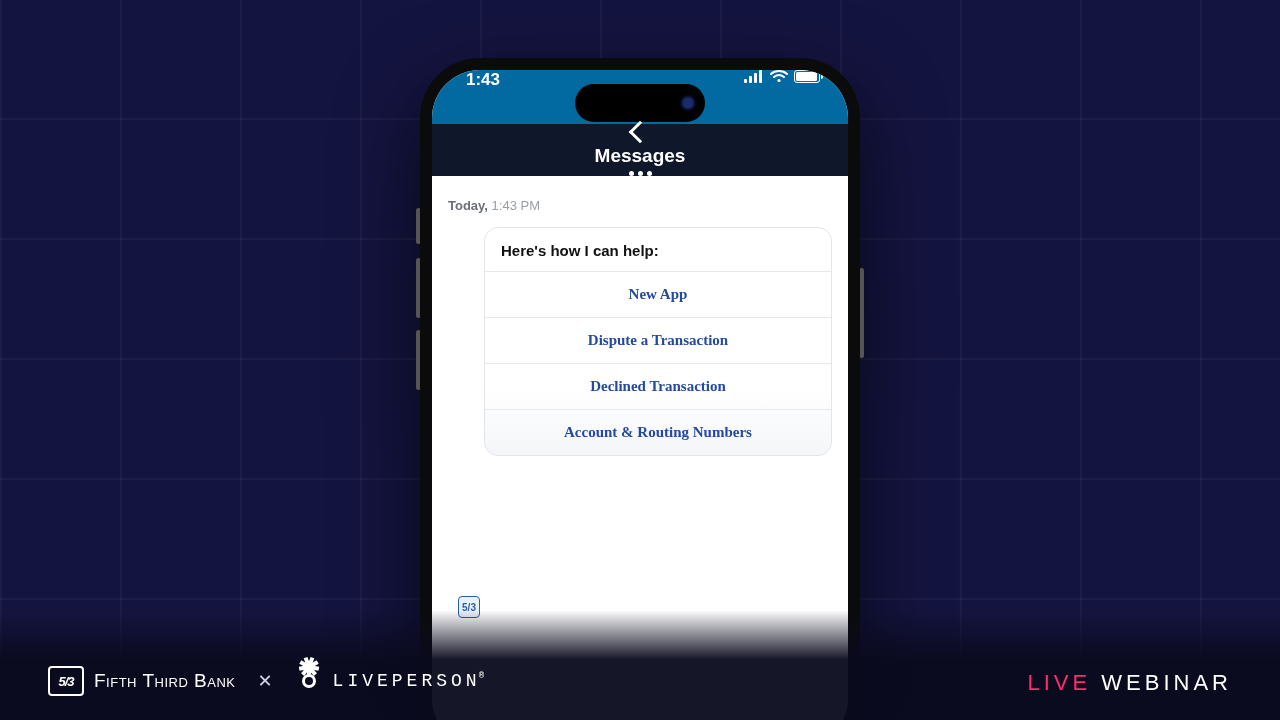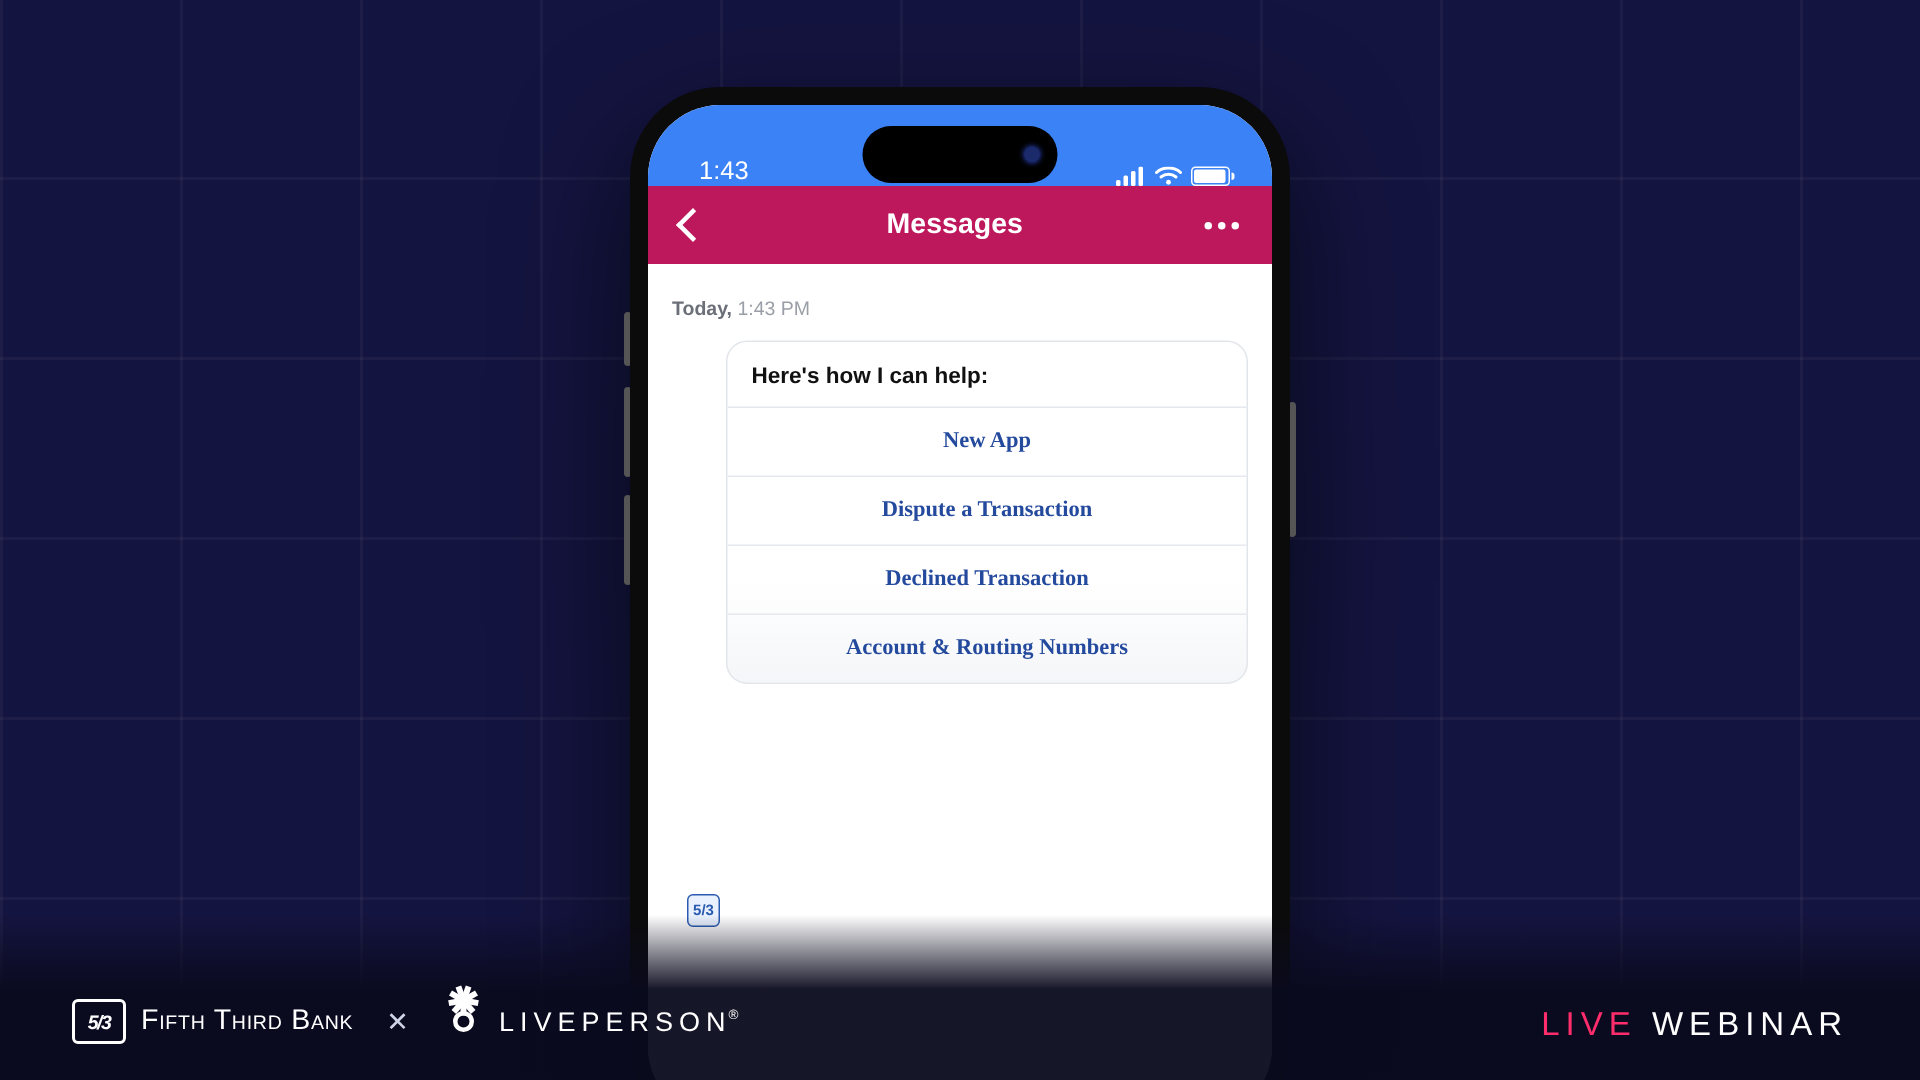--- a/index.html
+++ b/index.html
@@ -37,43 +37,44 @@
   .sb4{ right:-4px; top:210px; width:5px; height:90px;}
   .screen {
     position: relative;
     width: 100%; height: 100%;
     background: #fff;
     border-radius: 48px;
     overflow: hidden;
   }
   .statusbar {
     height: 54px;
-    background: #3b82f6;
+    background: #0369a1;
     color: #fff;
-    display: flex; align-items: flex-end; justify-content: space-between;
+    display: flex; align-items: flex-start; justify-content: space-between;
     padding: 0 28px 0 34px;
-    font-size: 17px; font-weight: 400;
+    font-size: 17px; font-weight: 700;
   }
   .island {
     position: absolute; top: 14px; left: 50%; transform: translateX(-50%);
     width: 130px; height: 38px; background:#000; border-radius: 22px;
     display:flex; align-items:center; justify-content:flex-end; padding-right:12px;
   }
   .island .dot{ width:10px;height:10px;border-radius:50%;background:#1b2a6b; box-shadow:0 0 4px #3b5bff;}
   .status-icons { display:flex; align-items:center; gap:6px; }
   .signal svg, .wifi svg { display:block; }
   .battery {
     width:26px; height:13px; border:1.5px solid #fff; border-radius:3px; position:relative;
   }
   .battery::after{content:"";position:absolute;right:-4px;top:3px;width:2.5px;height:5px;background:#fff;border-radius:0 2px 2px 0;}
   .battery .fill{position:absolute;left:1px;top:1px;bottom:1px;right:2px;background:#fff;border-radius:1.5px;}
   .navbar {
-    height: 52px; background:#be185d; color:#fff;
+    height: 52px; background:#0f172a; color:#fff;
     display:flex; align-items:center; justify-content:space-between;
     padding: 0 22px;
+    flex-direction: column;
   }
   .nav-title { font-size:19px; font-weight:600; }
   .chev { width:16px; height:16px; border-left:3px solid #fff; border-bottom:3px solid #fff; transform: rotate(45deg); }
   .dots { display:flex; gap:4px;}
   .dots span{ width:5px;height:5px;border-radius:50%;background:#fff;}
   .content {
     background:#fff; height: calc(100% - 106px);
     padding: 10px 16px 0;
   }
   .timestamp {
@@ -120,21 +121,21 @@
     display:flex;align-items:center;justify-content:center;
     font-size:13px; font-weight:800; font-style:italic; letter-spacing:-1px;
   }
   .ftb-text { font-size:19px; font-weight:400; letter-spacing:0.5px; }
   .ftb-text .ft{ font-variant:small-caps; }
   .x-sep { font-size:18px; color:#cfd3e6; }
   .lp { display:flex; align-items:center; gap:10px; }
   .gear { width:28px; height:28px; position:relative; }
   .gear .hub{ position:absolute; inset:7px; border:3px solid #fff; border-radius:50%;}
   .gear .tooth{ position:absolute; left:50%; top:50%; width:4px; height:10px; background:#fff; transform-origin: center 0; }
-  .lp-text { font-size:18px; letter-spacing:4px; font-weight:400; }
+  .lp-text { font-size:18px; letter-spacing:4px; font-weight:400;font-family:Liberation Mono, monospace; }
   .lp-text sup{ font-size:9px; letter-spacing:0; vertical-align: top; margin-left:-2px;}
   .badge { font-size:22px; letter-spacing:4px; font-weight:400; }
   .badge .live{ color:#ff2d6b; font-weight:400;margin-left:42px; }
   .badge .web { color:#fff; }
 </style>
 </head>
 <body>
 
 <div class="bg"></div>
 

